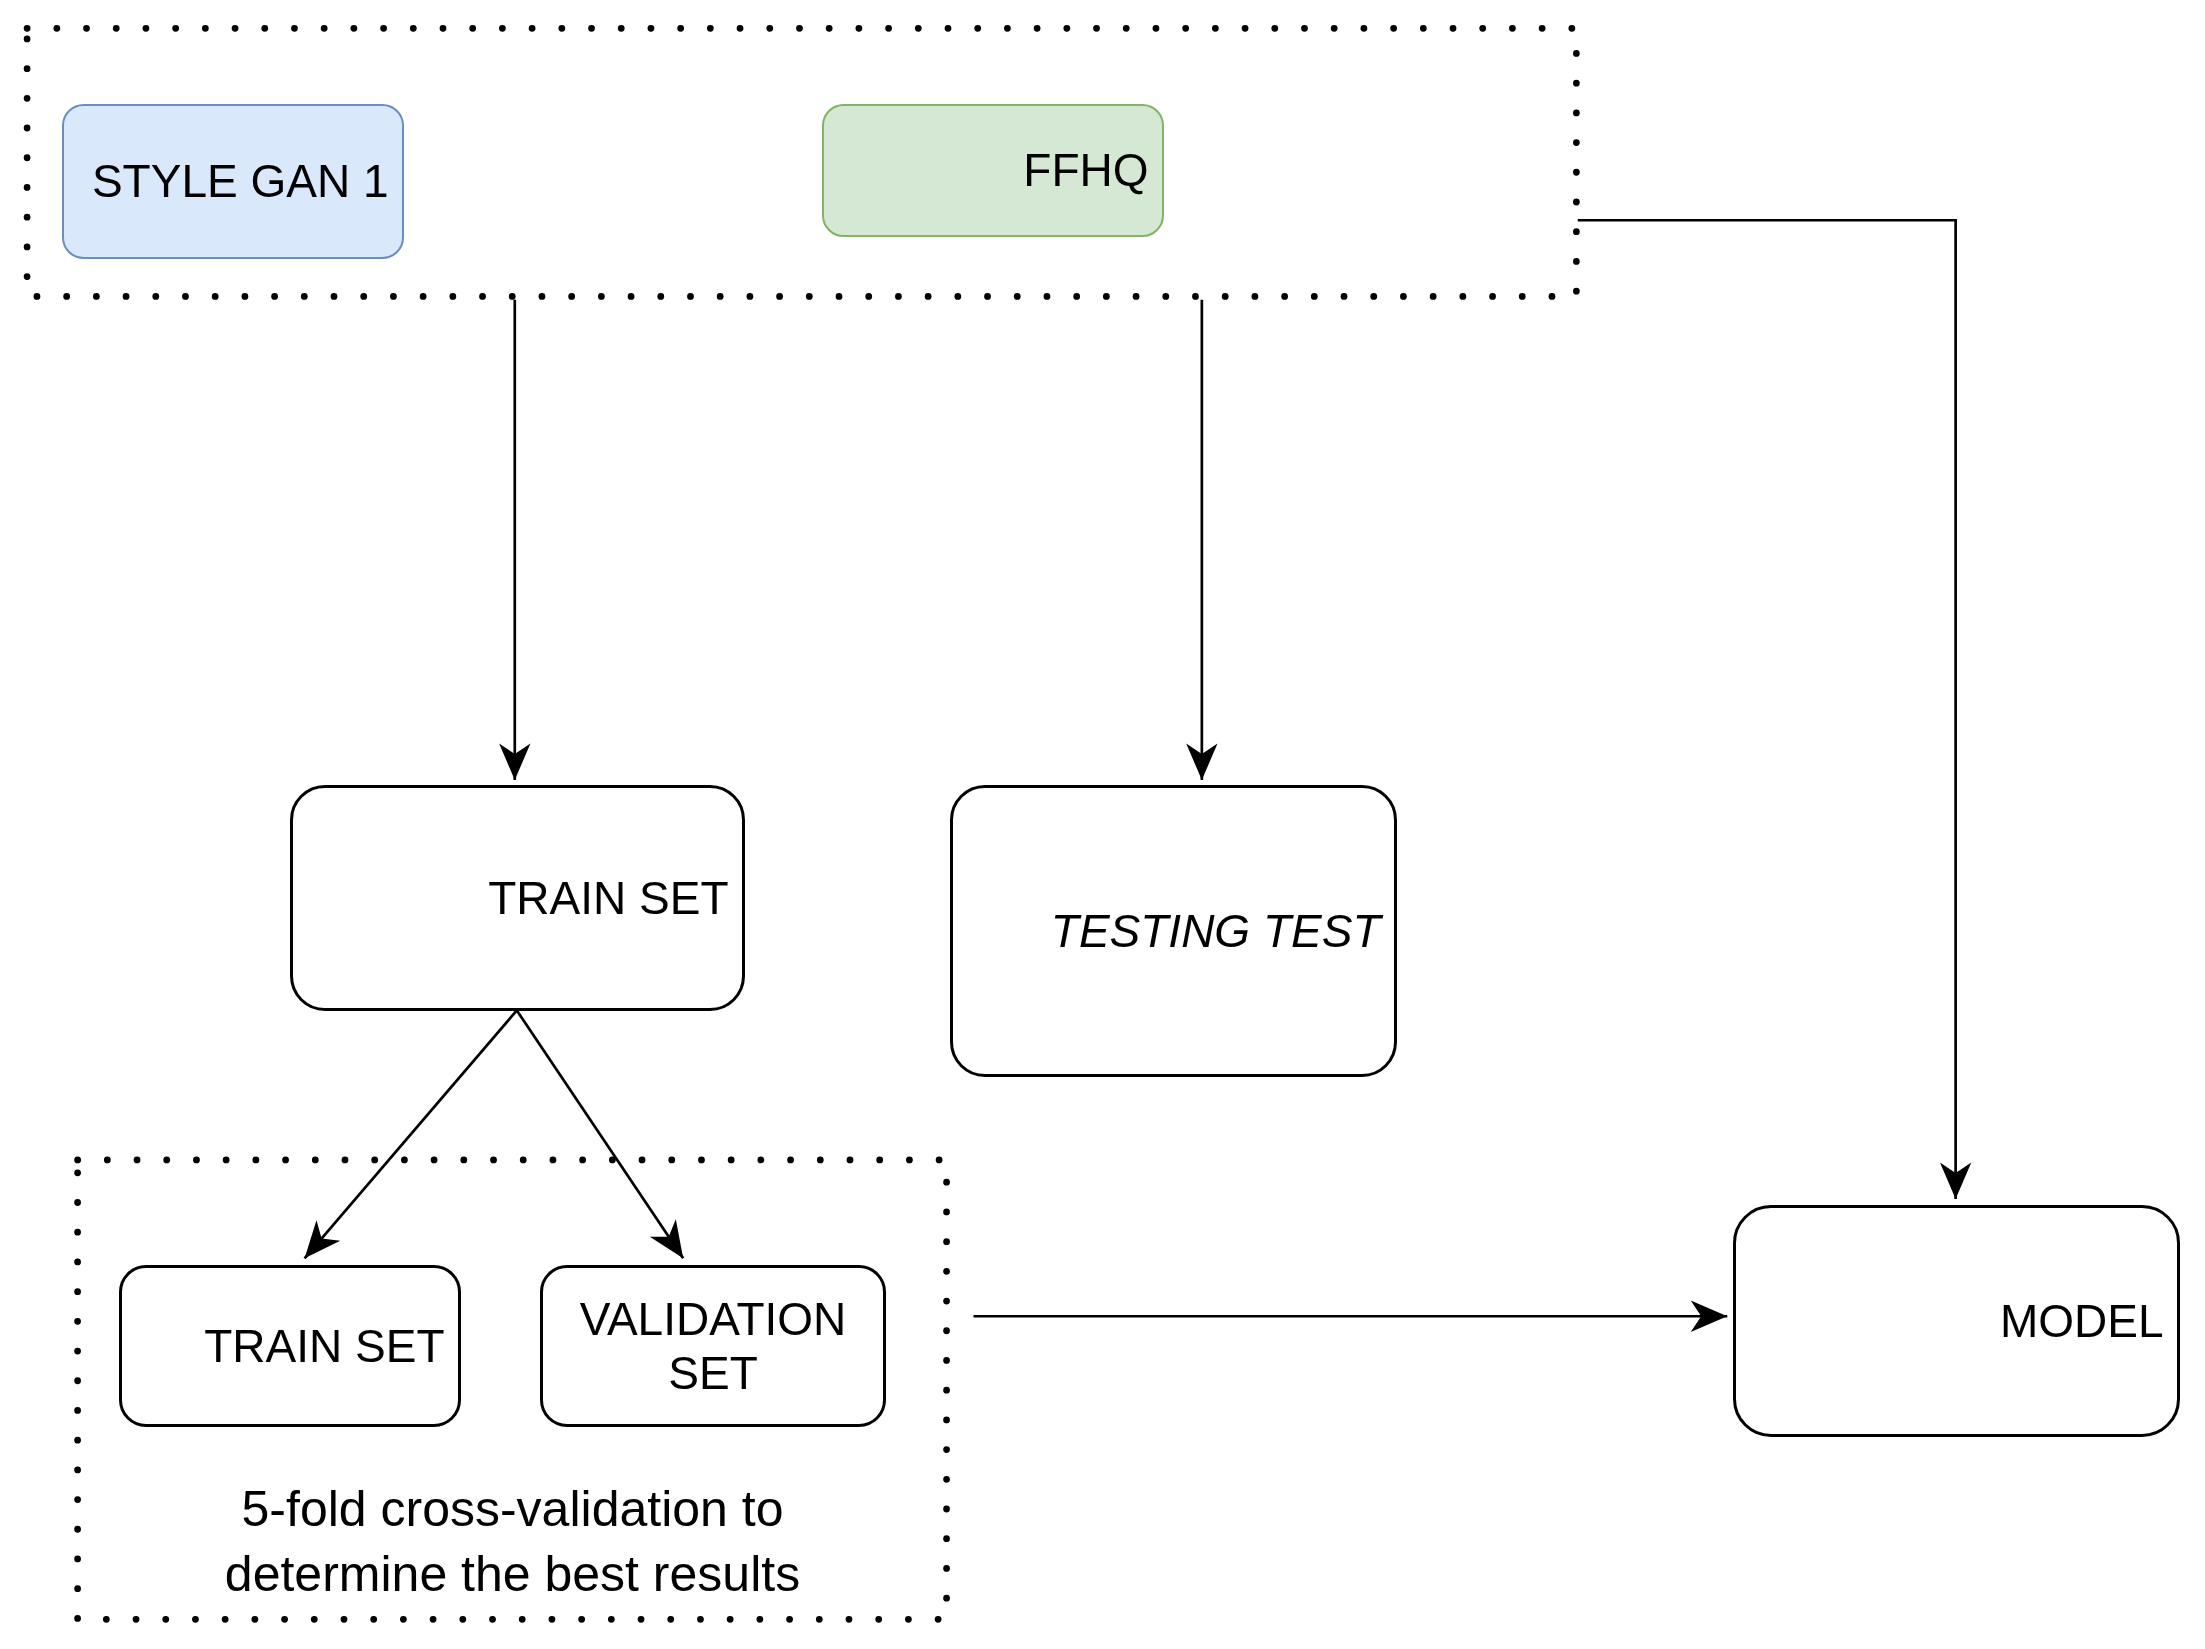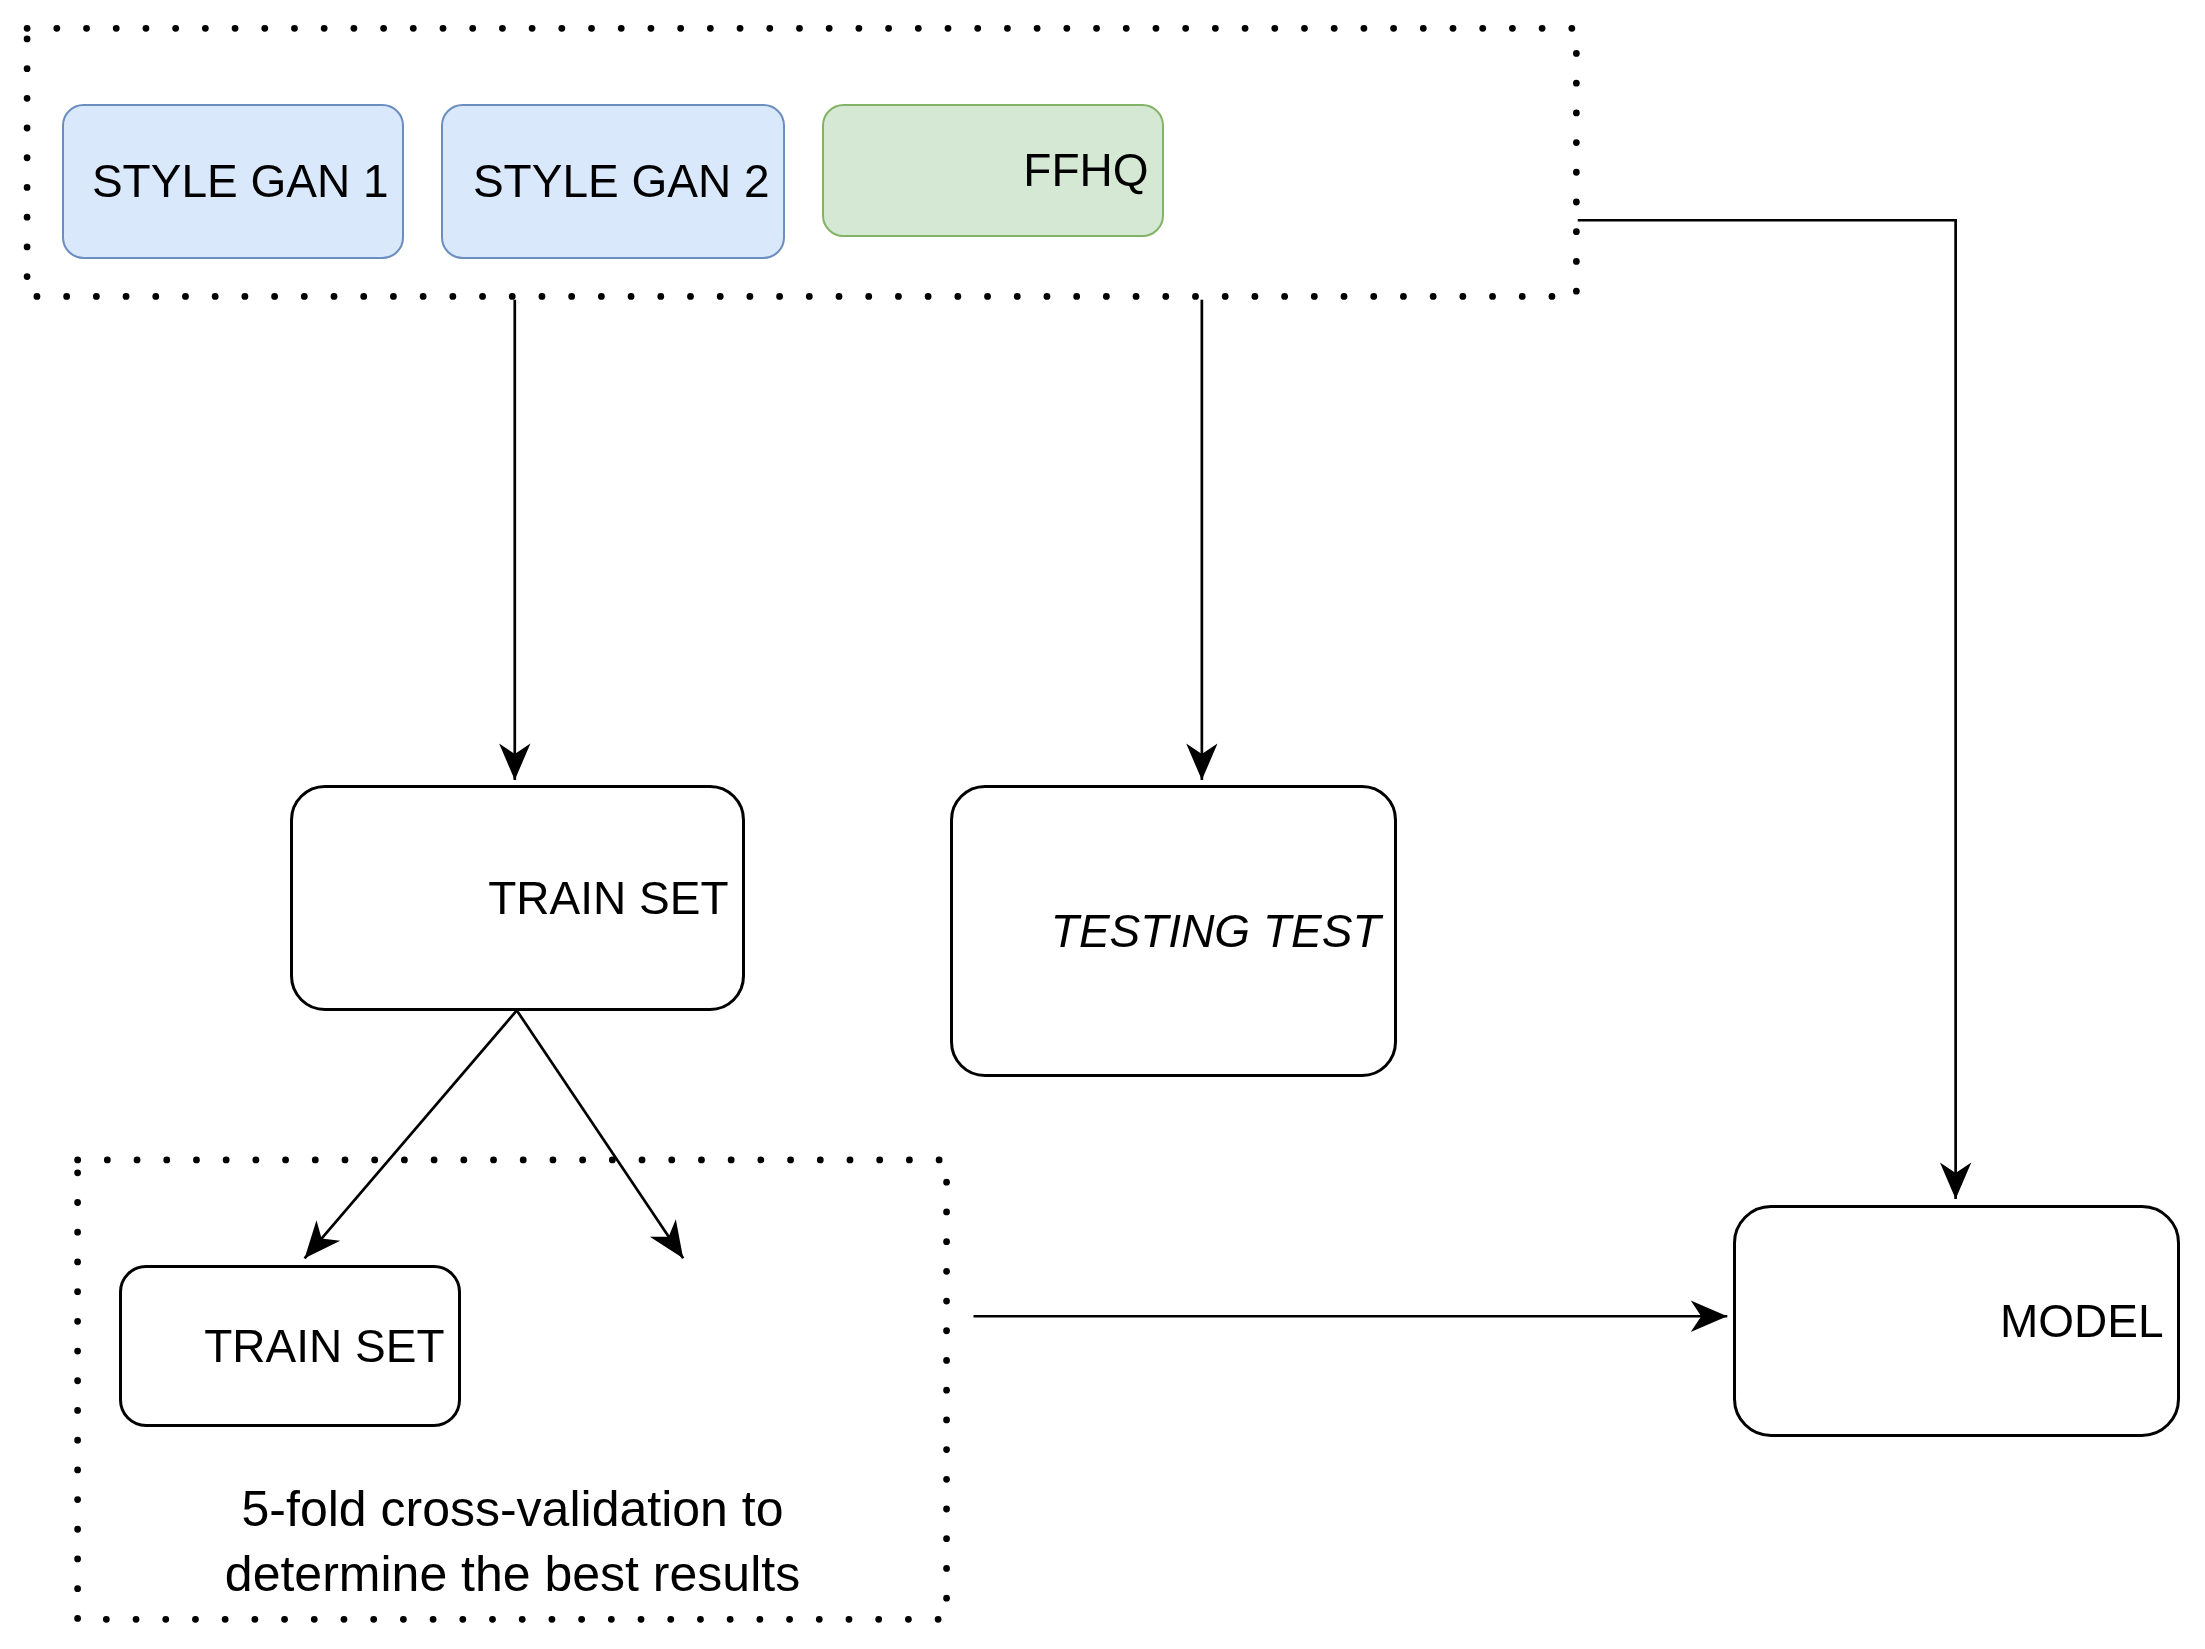--- a/index.html
+++ b/index.html
@@ -94,35 +94,35 @@
     <line x1="1784" y1="445" x2="1784" y2="1158" stroke="#000000" stroke-width="4" marker-end="url(#arrow)"></line>
     <polyline points="2342,327 2903,327 2903,1780" fill="none" stroke="#000000" stroke-width="4" marker-end="url(#arrow)"></polyline>
     <line x1="767" y1="1500" x2="452" y2="1868" stroke="#000000" stroke-width="4" marker-end="url(#arrow)"></line>
     <line x1="767" y1="1500" x2="1014" y2="1868" stroke="#000000" stroke-width="4" marker-end="url(#arrow)"></line>
     <line x1="1445" y1="1954" x2="2564" y2="1954" stroke="#000000" stroke-width="4" marker-end="url(#arrow)"></line>
   </svg>
 
   <div class="node dataset synthetic" id="node-stylegan1">
     <span>STYLE GAN 1</span>
   </div>
-  <div class="node dataset synthetic" id="node-stylegan2">
-    <span>STYLE GAN 2</span>
-  </div>
   <div class="node dataset real" id="node-ffhq">
     <span>FFHQ</span>
   </div>
 
   <div class="node" id="node-train-set">
     <span>TRAIN SET</span>
   </div>
   <div class="node" id="node-testing">
     <span>TESTING TEST</span>
   </div>
   <div class="node small" id="node-train-sub">
     <span>TRAIN SET</span>
+  </div>
+  <div class="node small" id="node-validation">
+    <span>VALIDATION SET</span>
   </div>
   <div class="node model" id="node-model">
     <span>MODEL</span>
   </div>
 
   <div id="caption">
     <div>5-fold cross-validation to</div>
     <div>determine the best results</div>
   </div>
 

